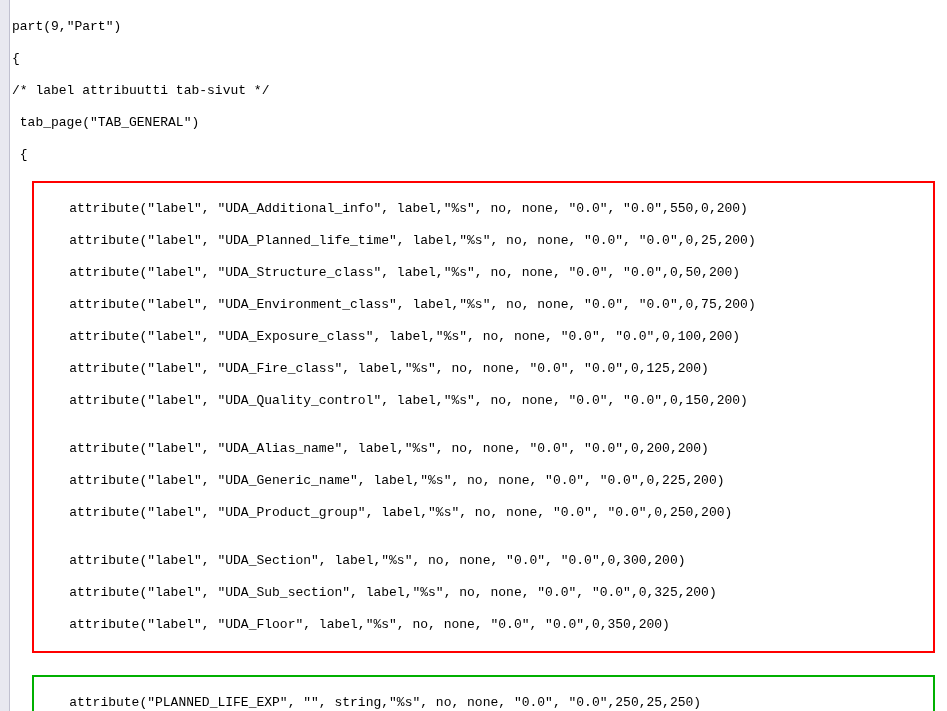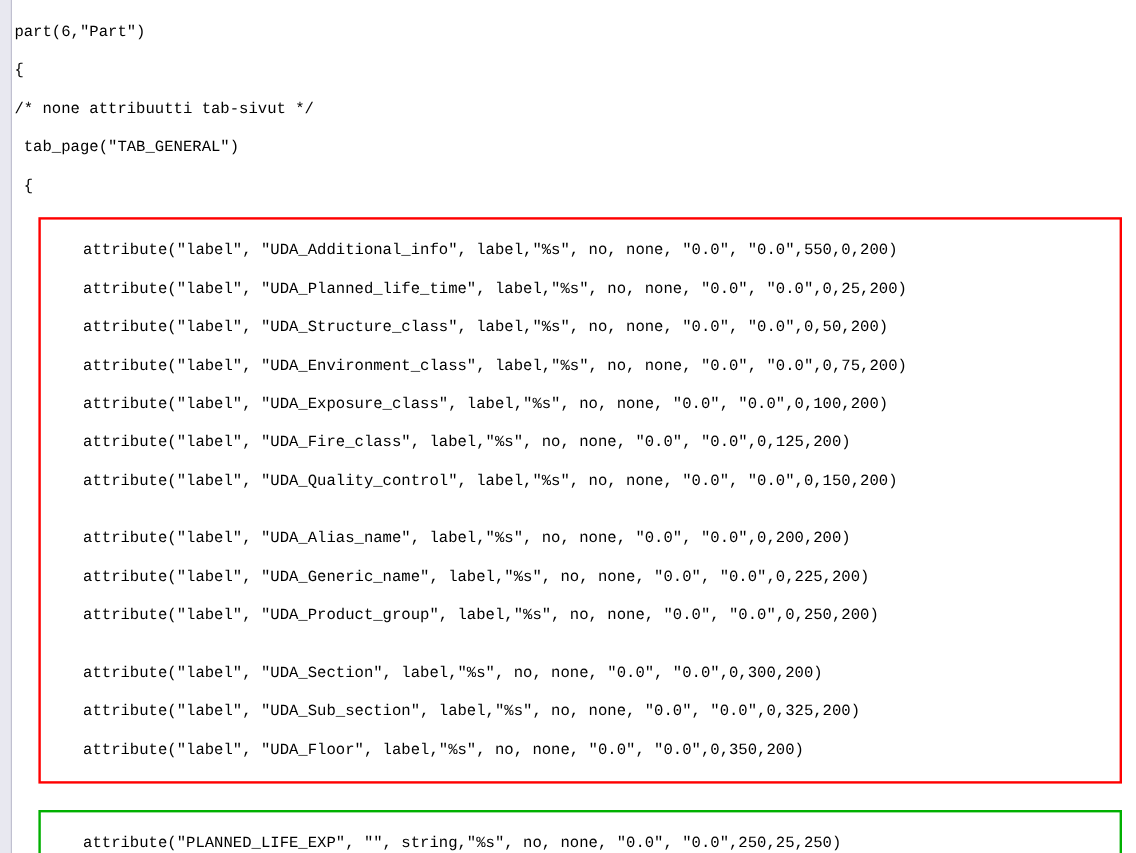--- a/index.html
+++ b/index.html
@@ -43,23 +43,23 @@
     }
     .cursor-ibeam {
       display: inline;
     }
   </style>
 </head>
 <body>
 
 <div class="gutter"></div>
 <div class="code-area">
-<div class="line"><span>part(6</span><span class="cursor-ibeam">,</span><span>"Part")</span></div>
+<div class="line"><span>part(9</span><span class="cursor-ibeam">,</span><span>"Part")</span></div>
 <div class="line">{</div>
-<div class="line">/* none attribuutti tab-sivut */</div>
+<div class="line">/* label attribuutti tab-sivut */</div>
 <div class="line"> tab_page("TAB_GENERAL")</div>
 <div class="line"> {</div>
 <div class="box-red">
 <div class="line">    attribute("label", "UDA_Additional_info", label,"%s", no, none, "0.0", "0.0",550,0,200)</div>
 <div class="line">    attribute("label", "UDA_Planned_life_time", label,"%s", no, none, "0.0", "0.0",0,25,200)</div>
 <div class="line">    attribute("label", "UDA_Structure_class", label,"%s", no, none, "0.0", "0.0",0,50,200)</div>
 <div class="line">    attribute("label", "UDA_Environment_class", label,"%s", no, none, "0.0", "0.0",0,75,200)</div>
 <div class="line">    attribute("label", "UDA_Exposure_class", label,"%s", no, none, "0.0", "0.0",0,100,200)</div>
 <div class="line">    attribute("label", "UDA_Fire_class", label,"%s", no, none, "0.0", "0.0",0,125,200)</div>
 <div class="line">    attribute("label", "UDA_Quality_control", label,"%s", no, none, "0.0", "0.0",0,150,200)</div>

